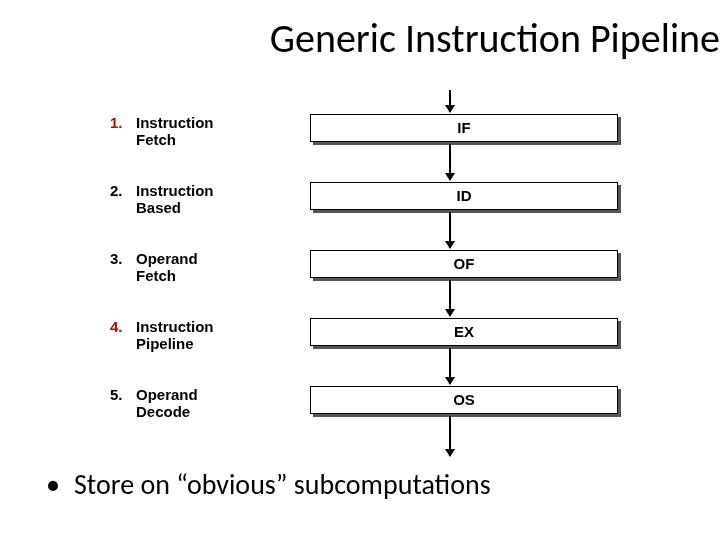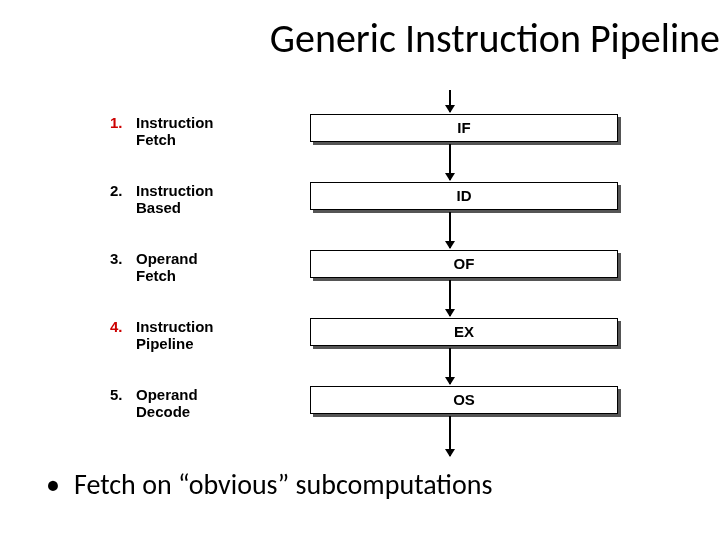--- a/index.html
+++ b/index.html
@@ -202,17 +202,17 @@
         <div class="stage-box">OS</div>
       </div>
     </div>
     <div class="arrow" style="top:326px; height:40px;"></div>
 
   </div>
 
   <div class="bullets">
     <div class="bullet-row">
       <div class="bullet-dot">•</div>
-      <div>Fetch on “obvious” subcomputations</div>
+      <div>Store on “obvious” subcomputations</div>
     </div>
   </div>
 
 </div>
 
 </body></html>

